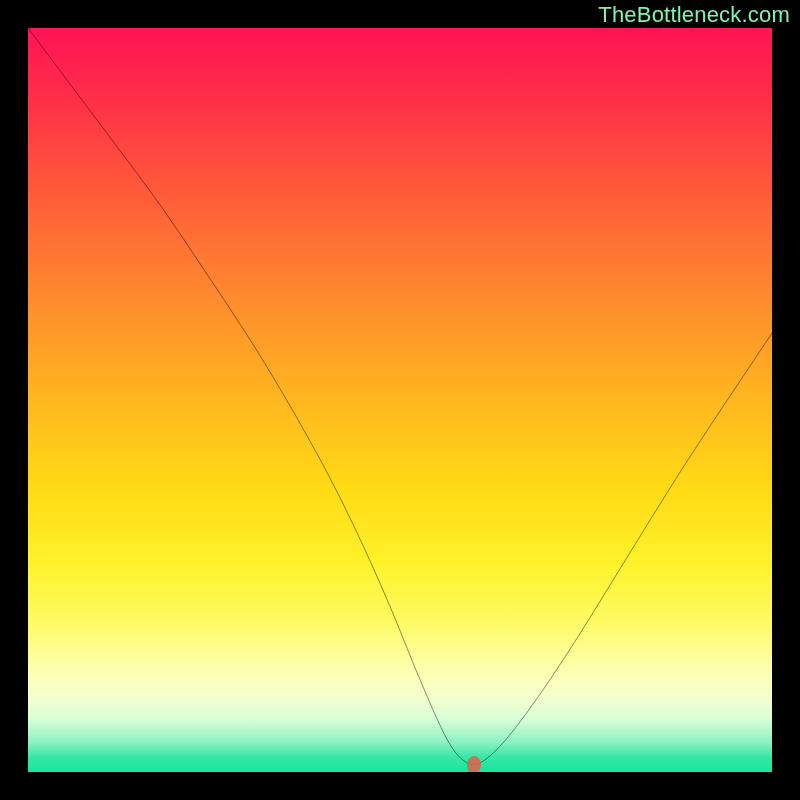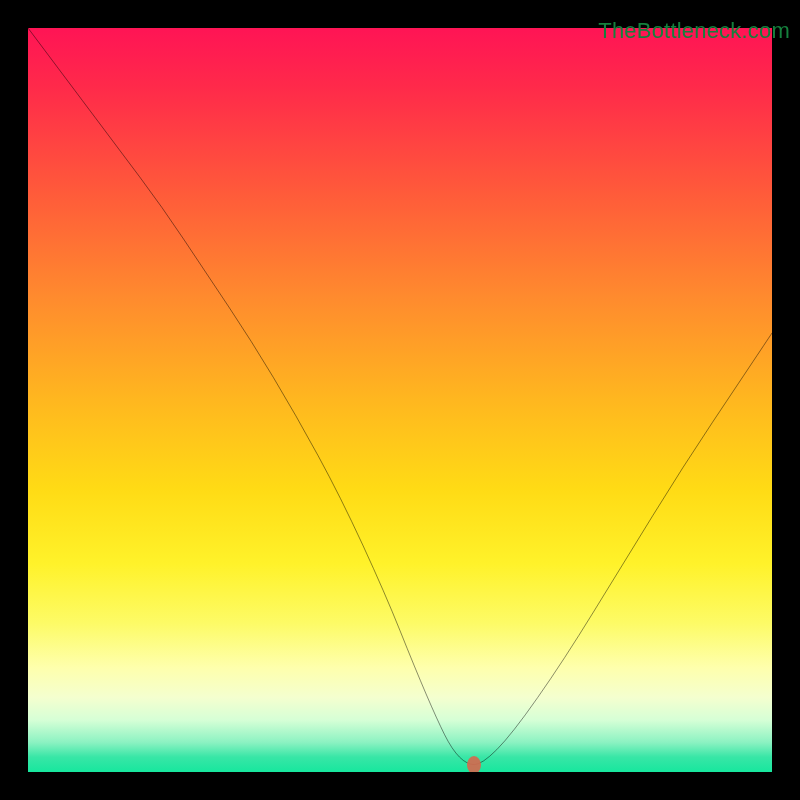--- a/index.html
+++ b/index.html
@@ -14,26 +14,25 @@
   .frame {
     position: relative;
     width: 800px;
     height: 800px;
     background: #000;
   }
   .watermark {
     position: absolute;
     top: 2px;
     right: 10px;
-    color: #15803d;
+    color: #86efac;
     font-size: 22px;
     font-weight: 500;
     letter-spacing: 0.2px;
     z-index: 10;
-    margin-top: 16px;
   }
   .plot-area {
     position: absolute;
     left: 28px;
     top: 28px;
     width: 744px;
     height: 744px;
     overflow: hidden;
   }
   .gradient {

